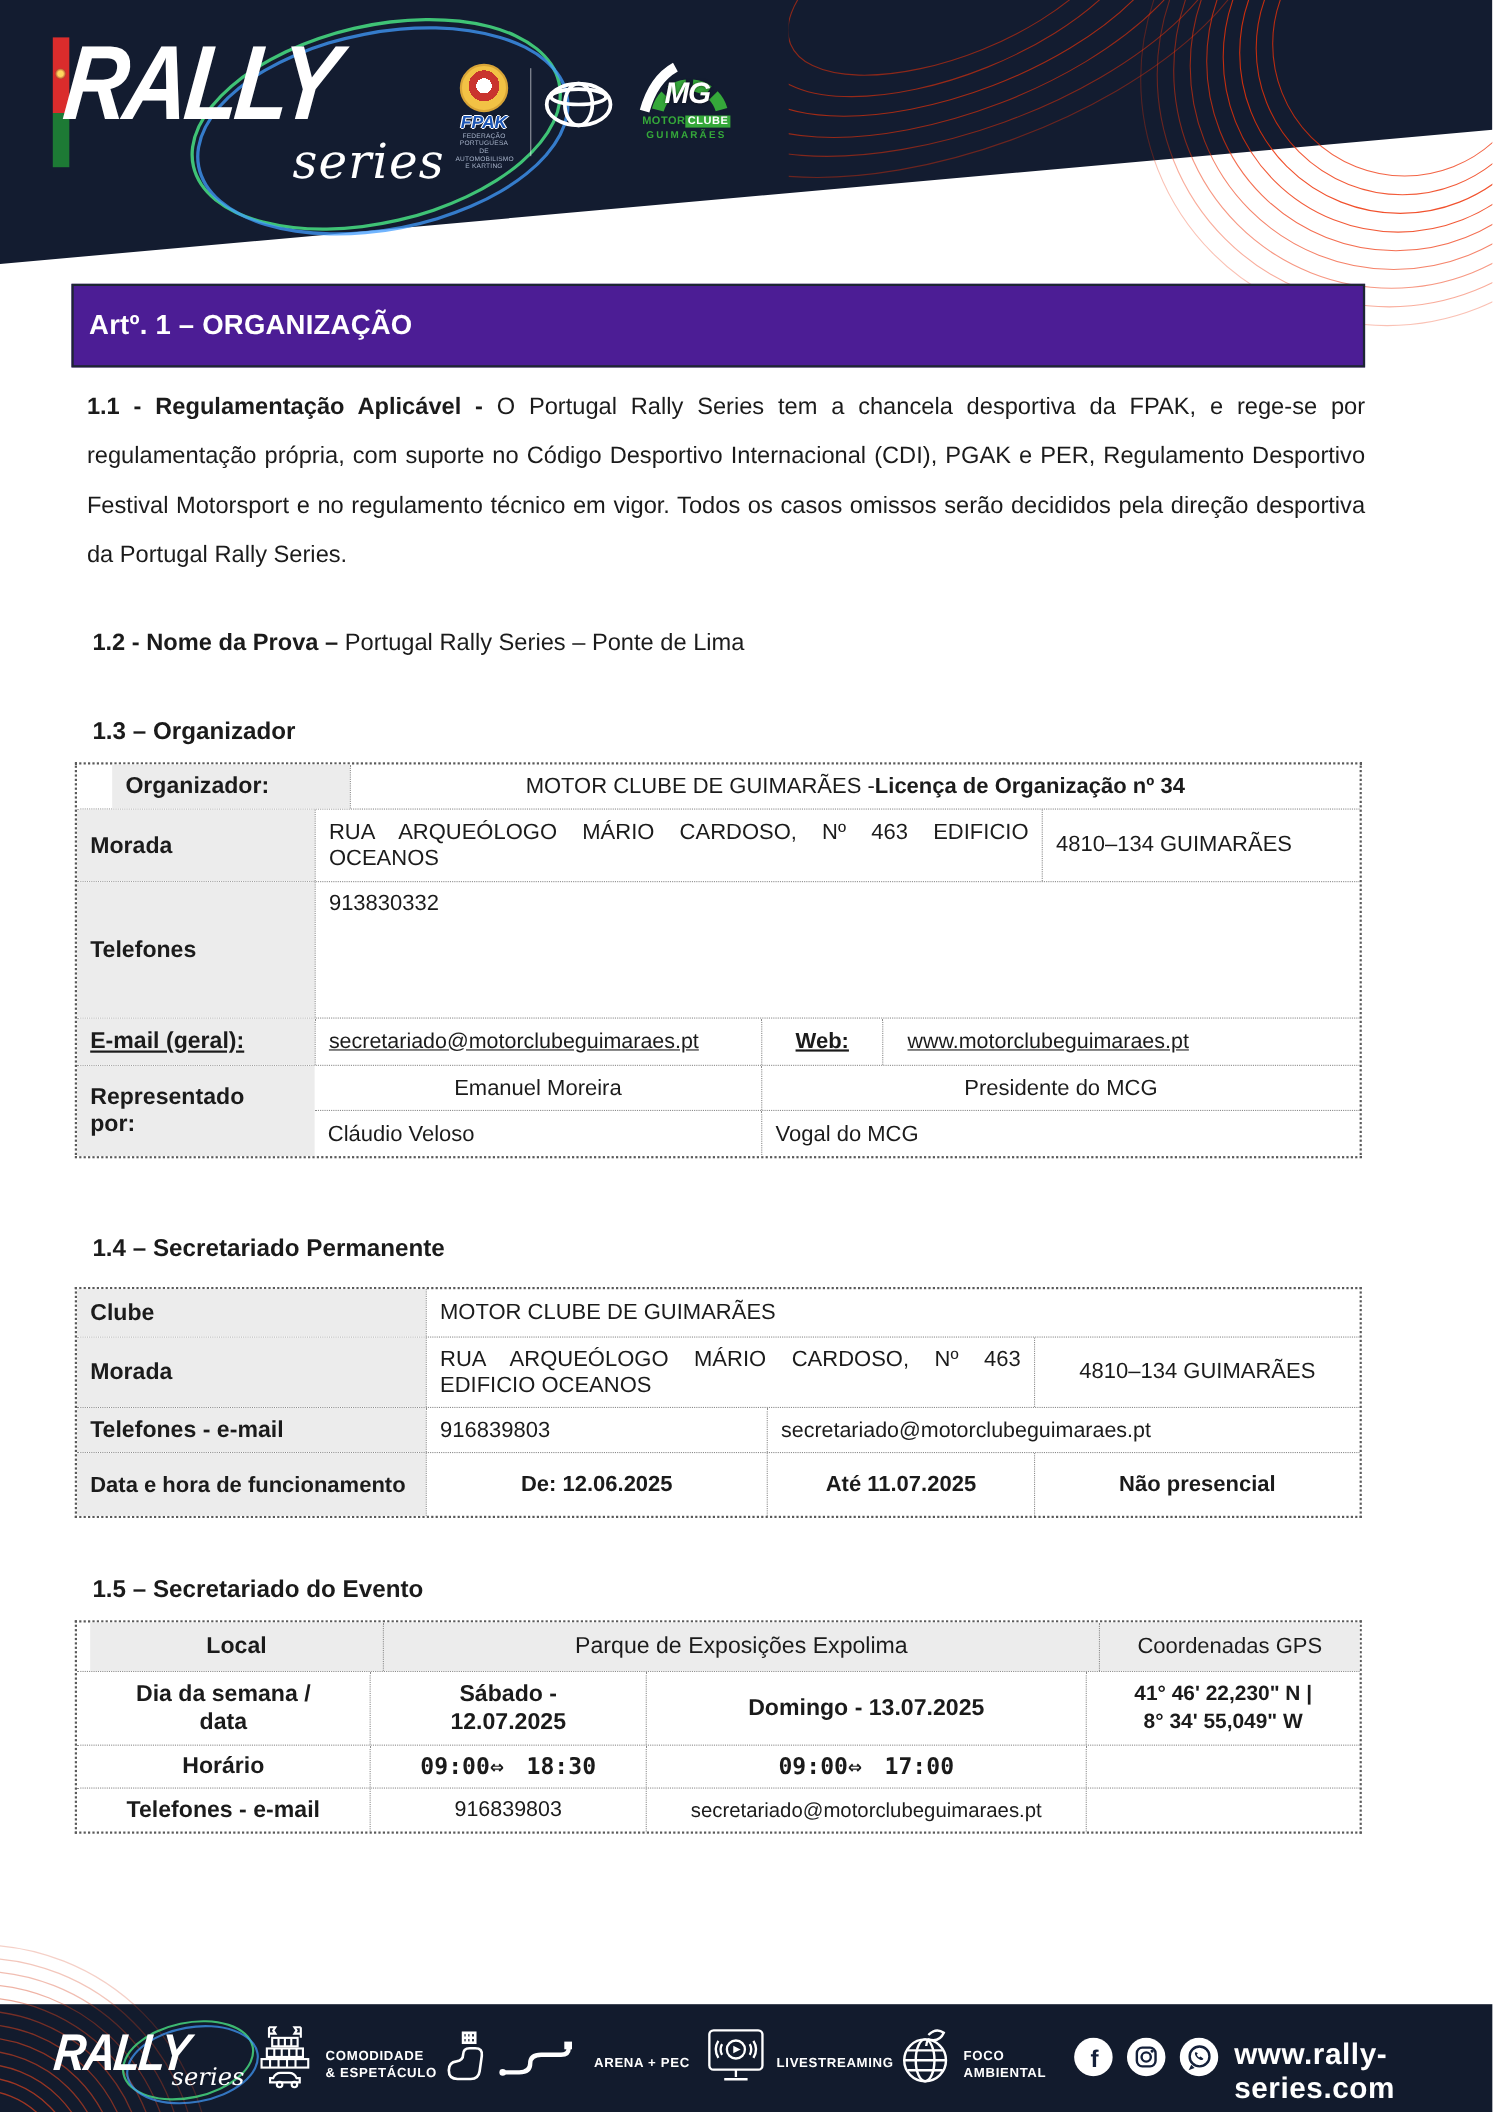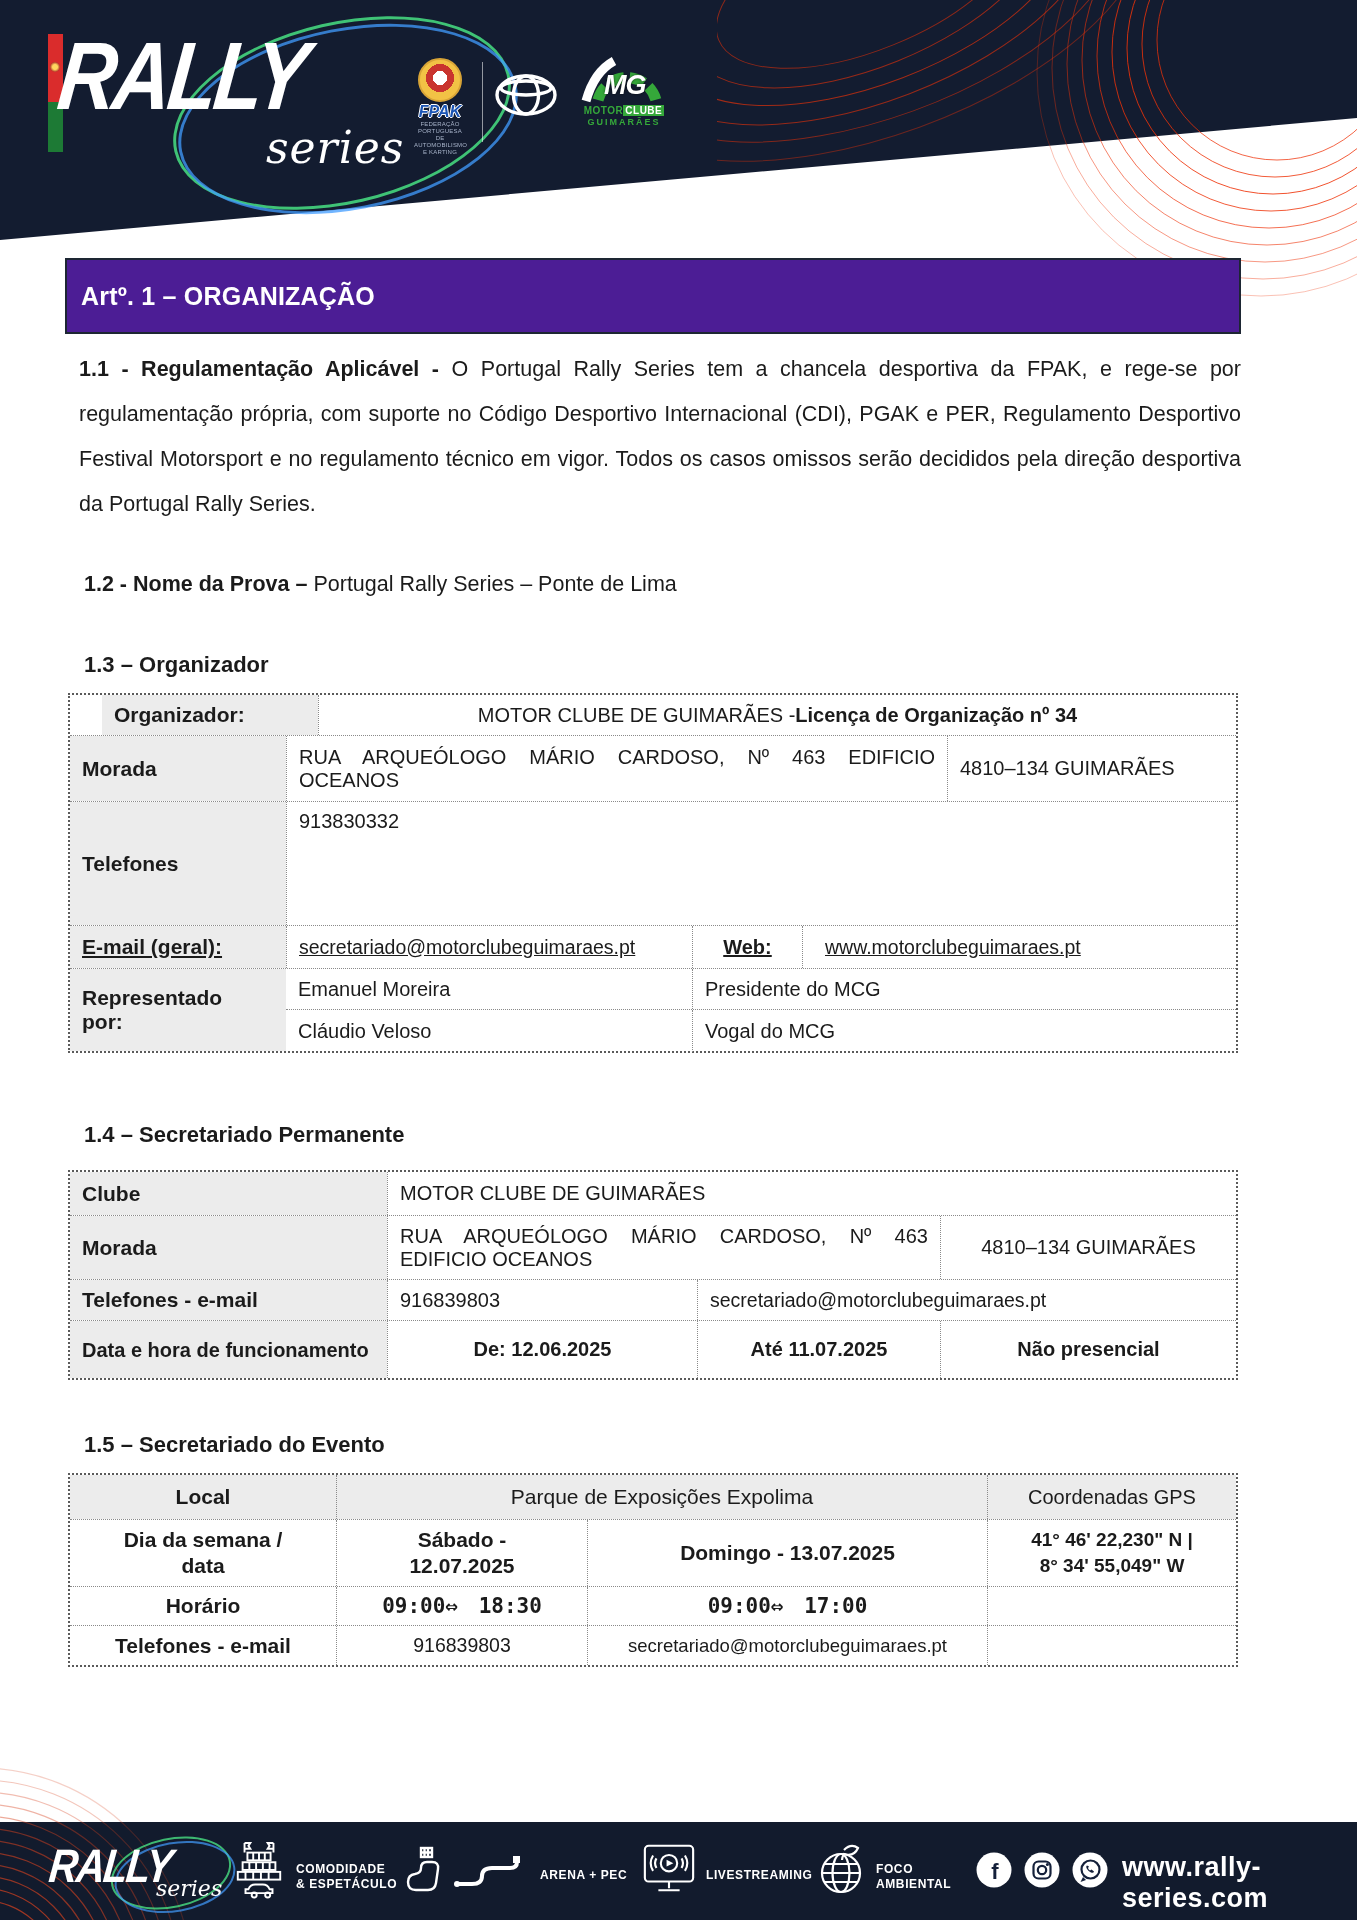--- a/index.html
+++ b/index.html
@@ -181,21 +181,21 @@
     </div>
     <div class="trow" style="height:43px;text-decoration:underline;">
       <div class="tcell lbl" style="width:216px;">E-mail (geral):</div>
       <div class="tcell small-val" style="width:406px;">secretariado@motorclubeguimaraes.pt</div>
       <div class="tcell bold ctr" style="width:110px;">Web:</div>
       <div class="tcell small-val" style="flex:1;padding-left:22px;">www.motorclubeguimaraes.pt</div>
     </div>
     <div class="trow" style="height:83px;">
       <div class="tcell lbl" style="width:216px;padding-right:40px;">Representado por:</div>
       <div class="stack2">
-        <div class="trow" style="height:40px;border-top:none;flex:none;">
+        <div class="trow" style="height:40px;border-top:none;flex:none;text-align:center;">
           <div class="tcell" style="width:406px;border-left:none;">Emanuel Moreira</div>
           <div class="tcell" style="flex:1;">Presidente do MCG</div>
         </div>
         <div class="trow" style="height:43px;flex:none;">
           <div class="tcell" style="width:406px;border-left:none;">Cláudio Veloso</div>
           <div class="tcell" style="flex:1;">Vogal do MCG</div>
         </div>
       </div>
     </div>
   </div>
@@ -224,21 +224,21 @@
       <div class="tcell lbl" style="width:317px;font-size:20px;line-height:24px;">Data e hora de funcionamento</div>
       <div class="tcell bold ctr" style="width:310px;">De: 12.06.2025</div>
       <div class="tcell bold ctr" style="width:243px;">Até 11.07.2025</div>
       <div class="tcell bold ctr" style="flex:1;">Não presencial</div>
     </div>
   </div>
 
   <div class="sec-h" style="left:84px;top:1432px;">1.5 – Secretariado do Evento</div>
 
   <div class="dtable" style="top:1473px;">
-    <div class="trow" style="height:44px;">
+    <div class="trow" style="height:44px;margin-left:12px;">
       <div class="tcell lbl ctr" style="width:266px;">Local</div>
       <div class="tcell ctr" style="width:651px;background:#ececec;font-size:21px;">Parque de Exposições Expolima</div>
       <div class="tcell ctr" style="flex:1;background:#ececec;font-size:20px;">Coordenadas GPS</div>
     </div>
     <div class="trow" style="height:67px;">
       <div class="tcell bold ctr" style="width:266px;font-size:21px;line-height:26px;padding:4px 36px;">Dia da semana / data</div>
       <div class="tcell bold ctr" style="width:251px;font-size:21px;line-height:26px;">
         <span>Sábado -</span>
         <span>12.07.2025</span>
       </div>

